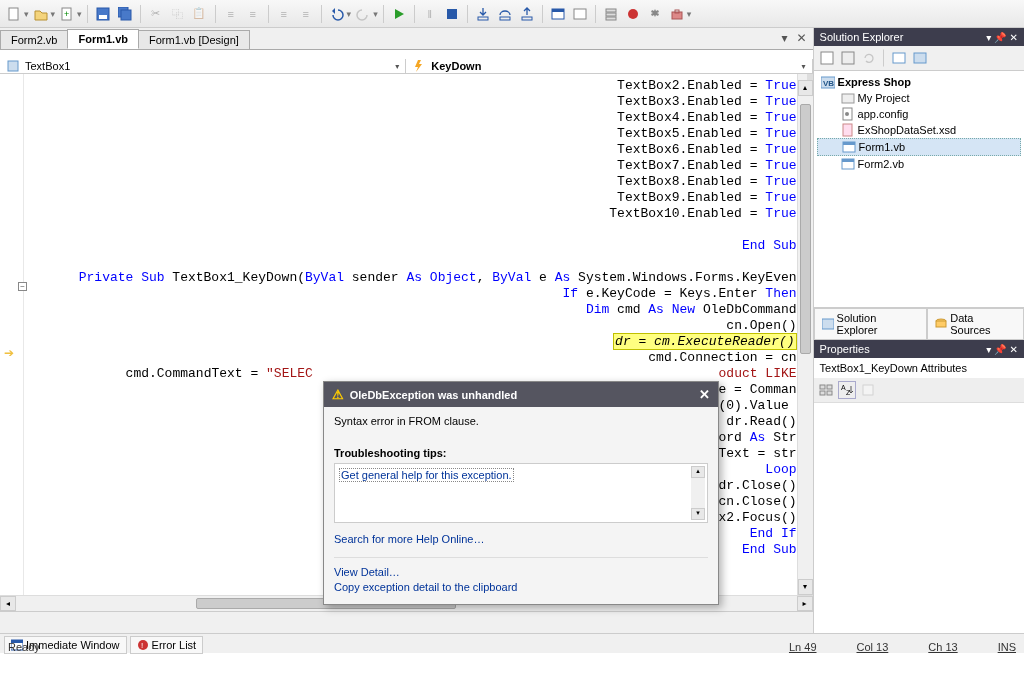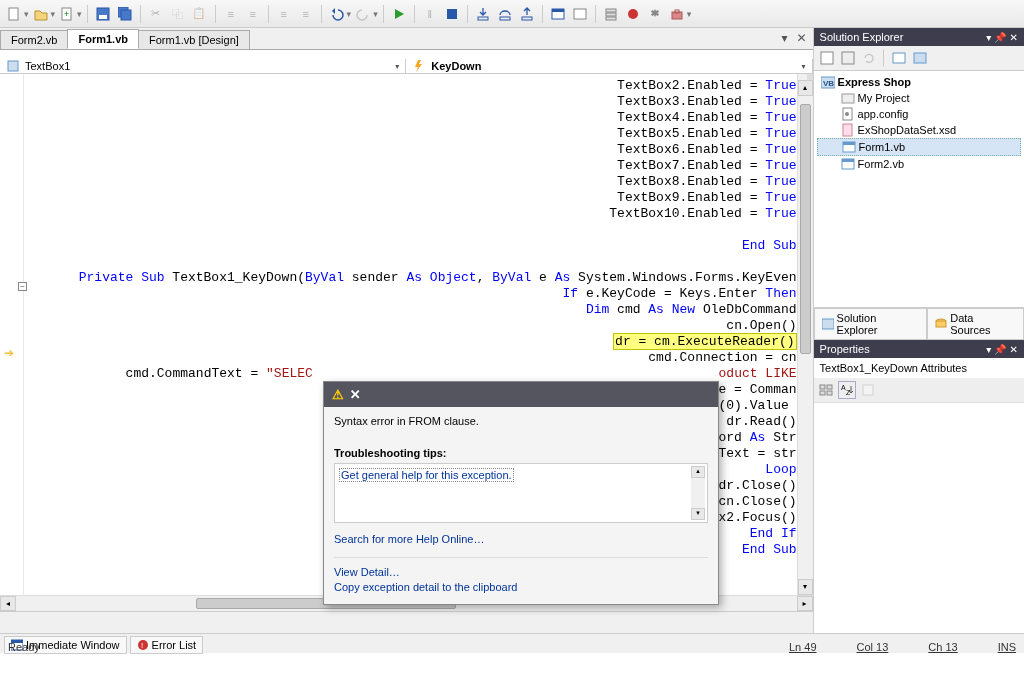--- a/index.html
+++ b/index.html
@@ -24,21 +24,21 @@
 .dd-arrow { font-size: 8px; color: #555; }
 
 .code-wrap { flex: 1; display: flex; position: relative; overflow: hidden; }
 .gutter { width: 24px; background: #fff; border-right: 1px solid #e8e8e8; position: relative; }
 .arrow-ind { position: absolute; left: 4px; top: 272px; color: #f0c040; font-size: 12px; }
 .minus-ind { position: absolute; left: 18px; top: 208px; width: 9px; height: 9px; border: 1px solid #888; background: #fff; font-size: 8px; line-height: 7px; text-align: center; color: #555; }
 
 .code { flex: 1; font-family: Consolas, "Courier New", monospace; font-size: 13px; line-height: 16px; padding: 4px 0 4px 8px; white-space: pre; color: #000; position: relative; text-align: right; }
 .kw { color: #0000ff; }
 .str { color: #a31515; }
-.hl { background: #ffff80; border: 1px solid #c0c000; padding: 0 1px; }
+.hl { background: #ffff80; border: 1px solid #c0c000; padding: 0 1px; font-style: italic; }
 
 .scrollbar-v { width: 16px; background: #f0f0f0; border-left: 1px solid #ddd; position: relative; }
 .sb-thumb { position: absolute; left: 2px; right: 2px; top: 30px; height: 250px; background: #ccc; border: 1px solid #aaa; border-radius: 2px; }
 .sb-btn { position: absolute; left: 0; right: 0; height: 16px; background: #e8e8e8; border: 1px solid #ccc; font-size: 8px; text-align: center; line-height: 14px; }
 .sb-split { width: 6px; height: 6px; background: #ddd; position: absolute; top: 0; right: 0; }
 
 .hscroll { height: 16px; background: #f0f0f0; border-top: 1px solid #ddd; display: flex; }
 .hsb-btn { width: 16px; background: #e8e8e8; border: 1px solid #ccc; font-size: 8px; text-align: center; line-height: 14px; }
 .hsb-track { flex: 1; position: relative; }
 .hsb-thumb { position: absolute; top: 2px; bottom: 2px; left: 180px; width: 260px; background: #ccc; border: 1px solid #aaa; border-radius: 2px; }
@@ -470,20 +470,21 @@
   <span class="left">Ready</span>
   <span class="cell">Ln 49</span>
   <span class="cell">Col 13</span>
   <span class="cell">Ch 13</span>
   <span class="cell">INS</span>
 </div>
 
 <div class="exception-popup">
   <div class="ex-header">
     <span class="warn">⚠</span>
+    <span class="title">OleDbException was unhandled</span>
     <span class="close">✕</span>
   </div>
   <div class="ex-body">
     <div class="ex-msg">Syntax error in FROM clause.</div>
     <div class="ex-section">Troubleshooting tips:</div>
     <div class="ex-box">
       <span class="ex-link">Get general help for this exception.</span>
       <div class="ex-scroll">
         <div style="position:absolute;top:0;left:0;right:0;height:12px;background:#e8e8e8;border:1px solid #ccc;font-size:7px;text-align:center">▴</div>
         <div style="position:absolute;bottom:0;left:0;right:0;height:12px;background:#e8e8e8;border:1px solid #ccc;font-size:7px;text-align:center">▾</div>

